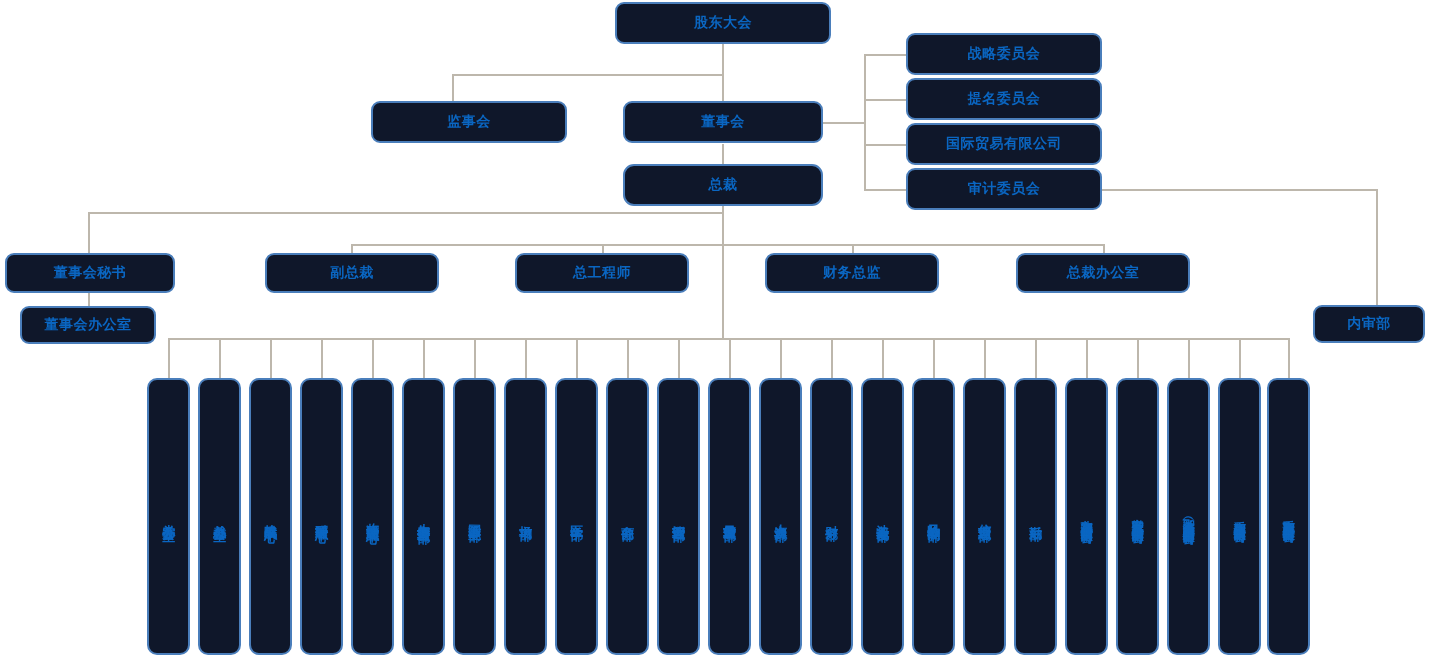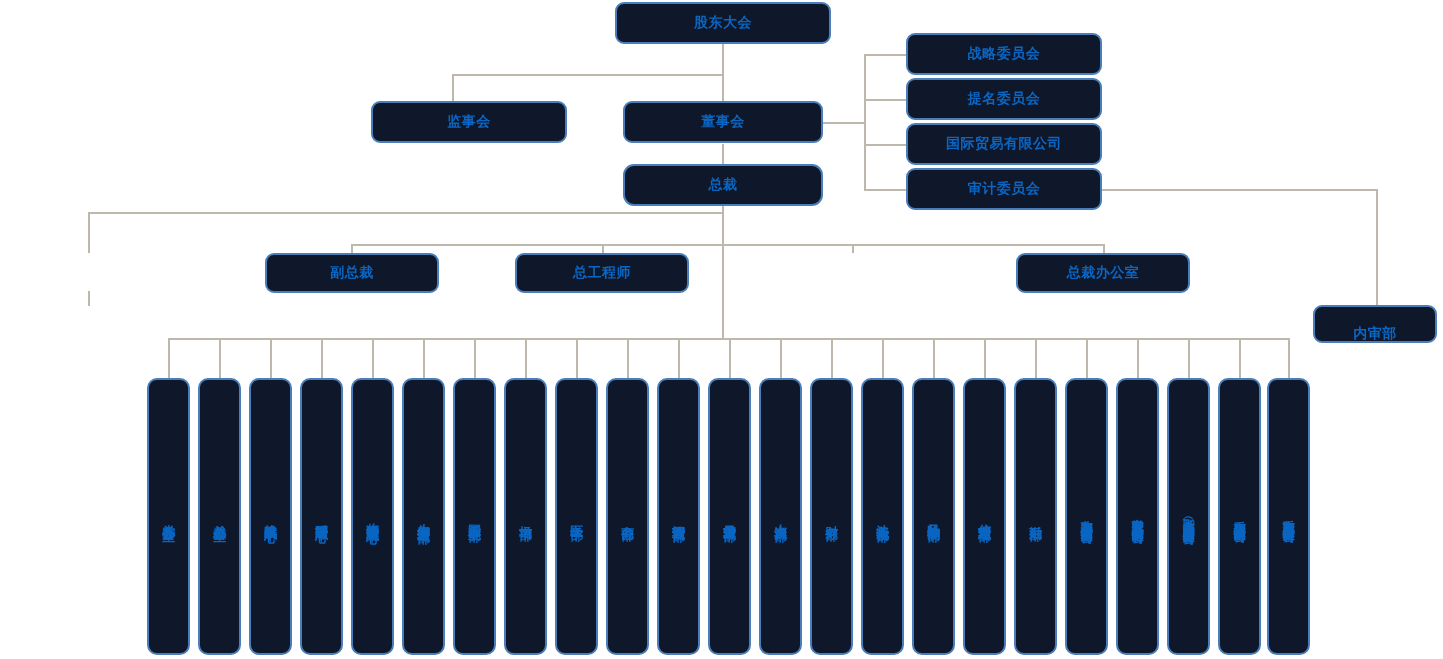--- a/index.html
+++ b/index.html
@@ -141,34 +141,43 @@
   <div class="box h" style="left:906px;top:33px;width:196px;height:42px;">
     <span>战略委员会</span>
   </div>
   <div class="box h" style="left:906px;top:123px;width:196px;height:42px;">
     <span>国际贸易有限公司</span>
   </div>
   <div class="box h" style="left:906px;top:168px;width:196px;height:42px;">
     <span>审计委员会</span>
   </div>
 
-  <div class="box h" style="left:1313px;top:305px;width:124px;height:38px;align-items:flex-end;">
+  <div class="box h" style="left:1313px;top:305px;width:112px;height:38px;">
     <span>内审部</span>
   </div>
 
+  <div class="box h" style="left:5px;top:253px;width:170px;height:40px;">
+    <span>董事会秘书</span>
+  </div>
   <div class="box h" style="left:265px;top:253px;width:174px;height:40px;">
     <span>副总裁</span>
   </div>
   <div class="box h" style="left:515px;top:253px;width:174px;height:40px;">
     <span>总工程师</span>
   </div>
+  <div class="box h" style="left:765px;top:253px;width:174px;height:40px;">
+    <span>财务总监</span>
+  </div>
   <div class="box h" style="left:1016px;top:253px;width:174px;height:40px;">
     <span>总裁办公室</span>
   </div>
 
+  <div class="box h" style="left:20px;top:306px;width:136px;height:38px;">
+    <span>董事会办公室</span>
+  </div>
 
   <div class="box v" style="left:147px;top:378px;width:43px;height:277px;">
     <span class="vtxt">党委办公室</span>
   </div>
   <div class="box v" style="left:198px;top:378px;width:43px;height:277px;">
     <span class="vtxt">总裁办公室</span>
   </div>
   <div class="box v" style="left:249px;top:378px;width:43px;height:277px;">
     <span class="vtxt">战略发展中心</span>
   </div>

